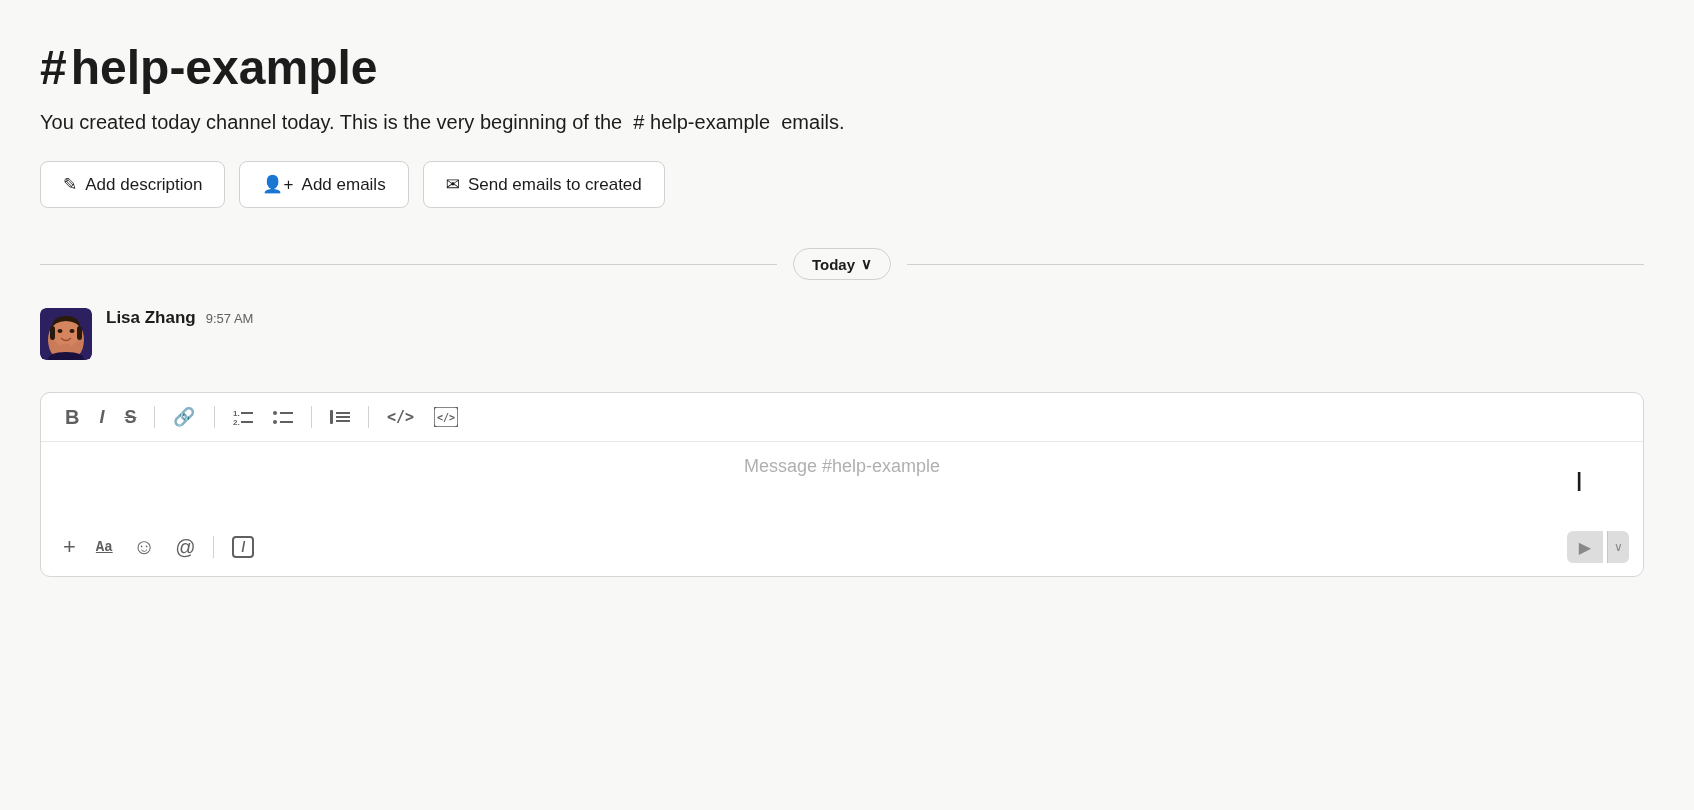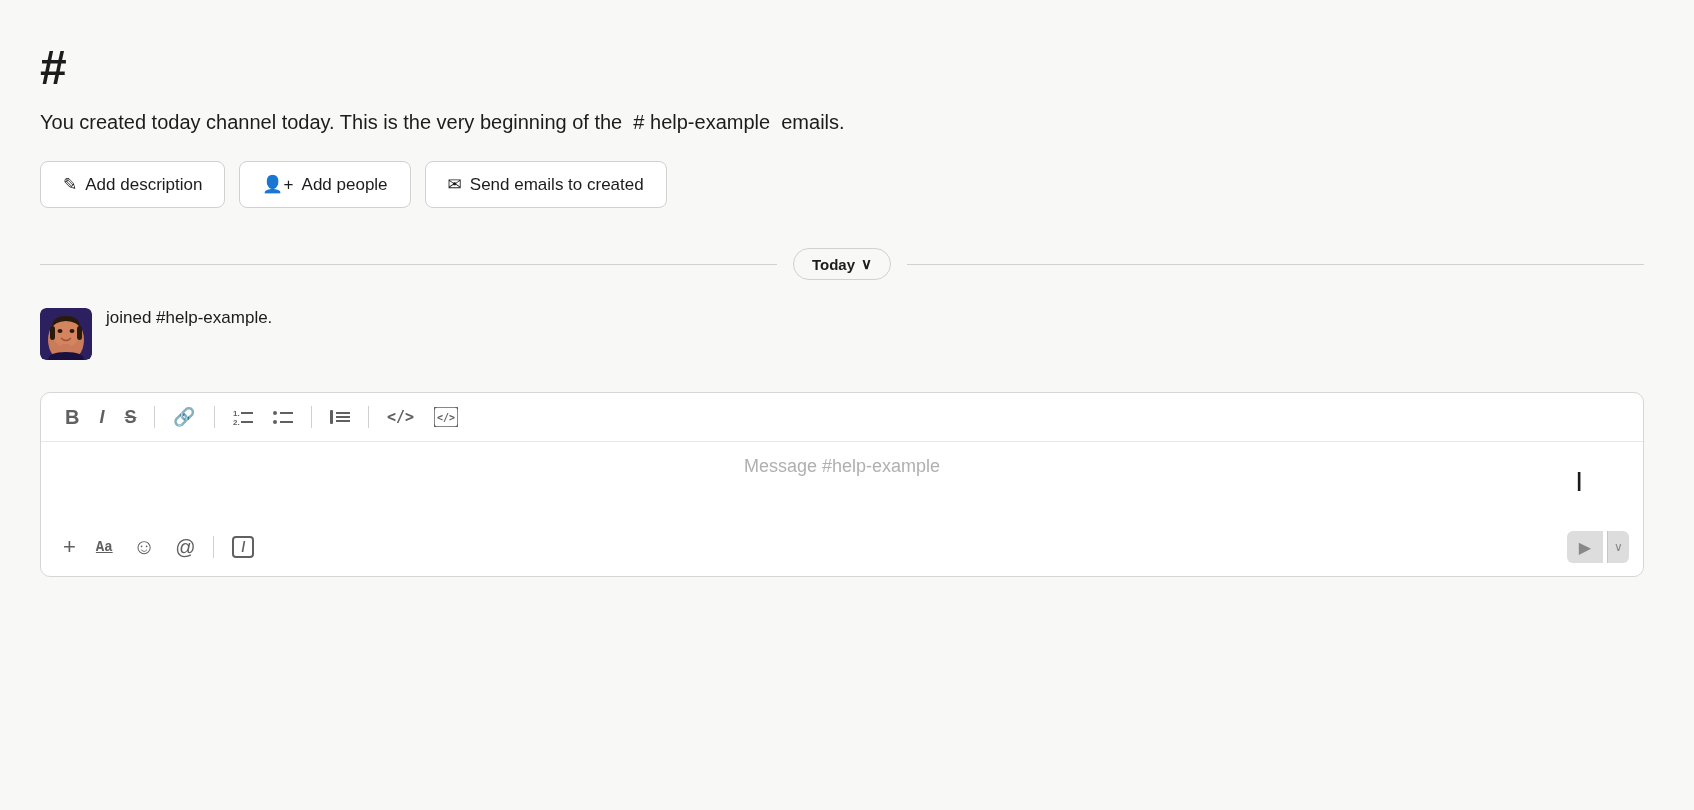--- a/index.html
+++ b/index.html
@@ -271,36 +271,37 @@
       font-weight: 700;
       color: #616061;
     }
   </style>
 </head>
 <body>
 
 <div class="channel-header">
   <div class="channel-title">
     <span class="hash">#</span>
+    <span>help-example</span>
   </div>
 
   <div class="channel-subtitle">
     <span>You created today channel today. This is the very beginning of the</span>
     <strong>&nbsp;# help-example&nbsp;</strong>
     <span>emails.</span>
   </div>
 
   <div class="action-buttons">
     <button class="action-btn">
       <span>✎</span>
       <span>Add description</span>
     </button>
     <button class="action-btn">
       <span>👤+</span>
-      <span>Add people</span>
+      <span>Add emails</span>
     </button>
     <button class="action-btn">
       <span>✉</span>
       <span>Send emails to created</span>
     </button>
   </div>
 </div>
 
 <div class="divider-section">
   <div class="divider-line"></div>
@@ -330,21 +331,24 @@
       <ellipse cx="32" cy="23" rx="2.5" ry="2" fill="#2a1a0a"></ellipse>
 
       <path d="M21 30 Q26 35 31 30" stroke="#a05030" stroke-width="1.5" fill="none"></path>
 
       <rect x="22" y="36" width="8" height="8" fill="#c97b5a"></rect>
 
       <path d="M8 52 Q8 44 26 44 Q44 44 44 52Z" fill="#1a1040"></path>
     </svg>
   </div>
   <div class="message-content">
-    <div class="message-text">joined #help-example.</div>
+    <div class="message-meta">
+      <span class="message-author">Lisa Zhang</span>
+      <span class="message-time">9:57 AM</span>
+    </div>
   </div>
 </div>
 
 <div class="compose-box">
   <div class="compose-toolbar">
     <button class="toolbar-btn" style="font-weight:900; font-size:20px;">B</button>
     <button class="toolbar-btn italic-btn" style="font-style:italic; font-size:18px;">I</button>
     <button class="toolbar-btn strike-btn" style="font-size:18px; text-decoration:line-through;">S</button>
 
     <div class="toolbar-sep"></div>

